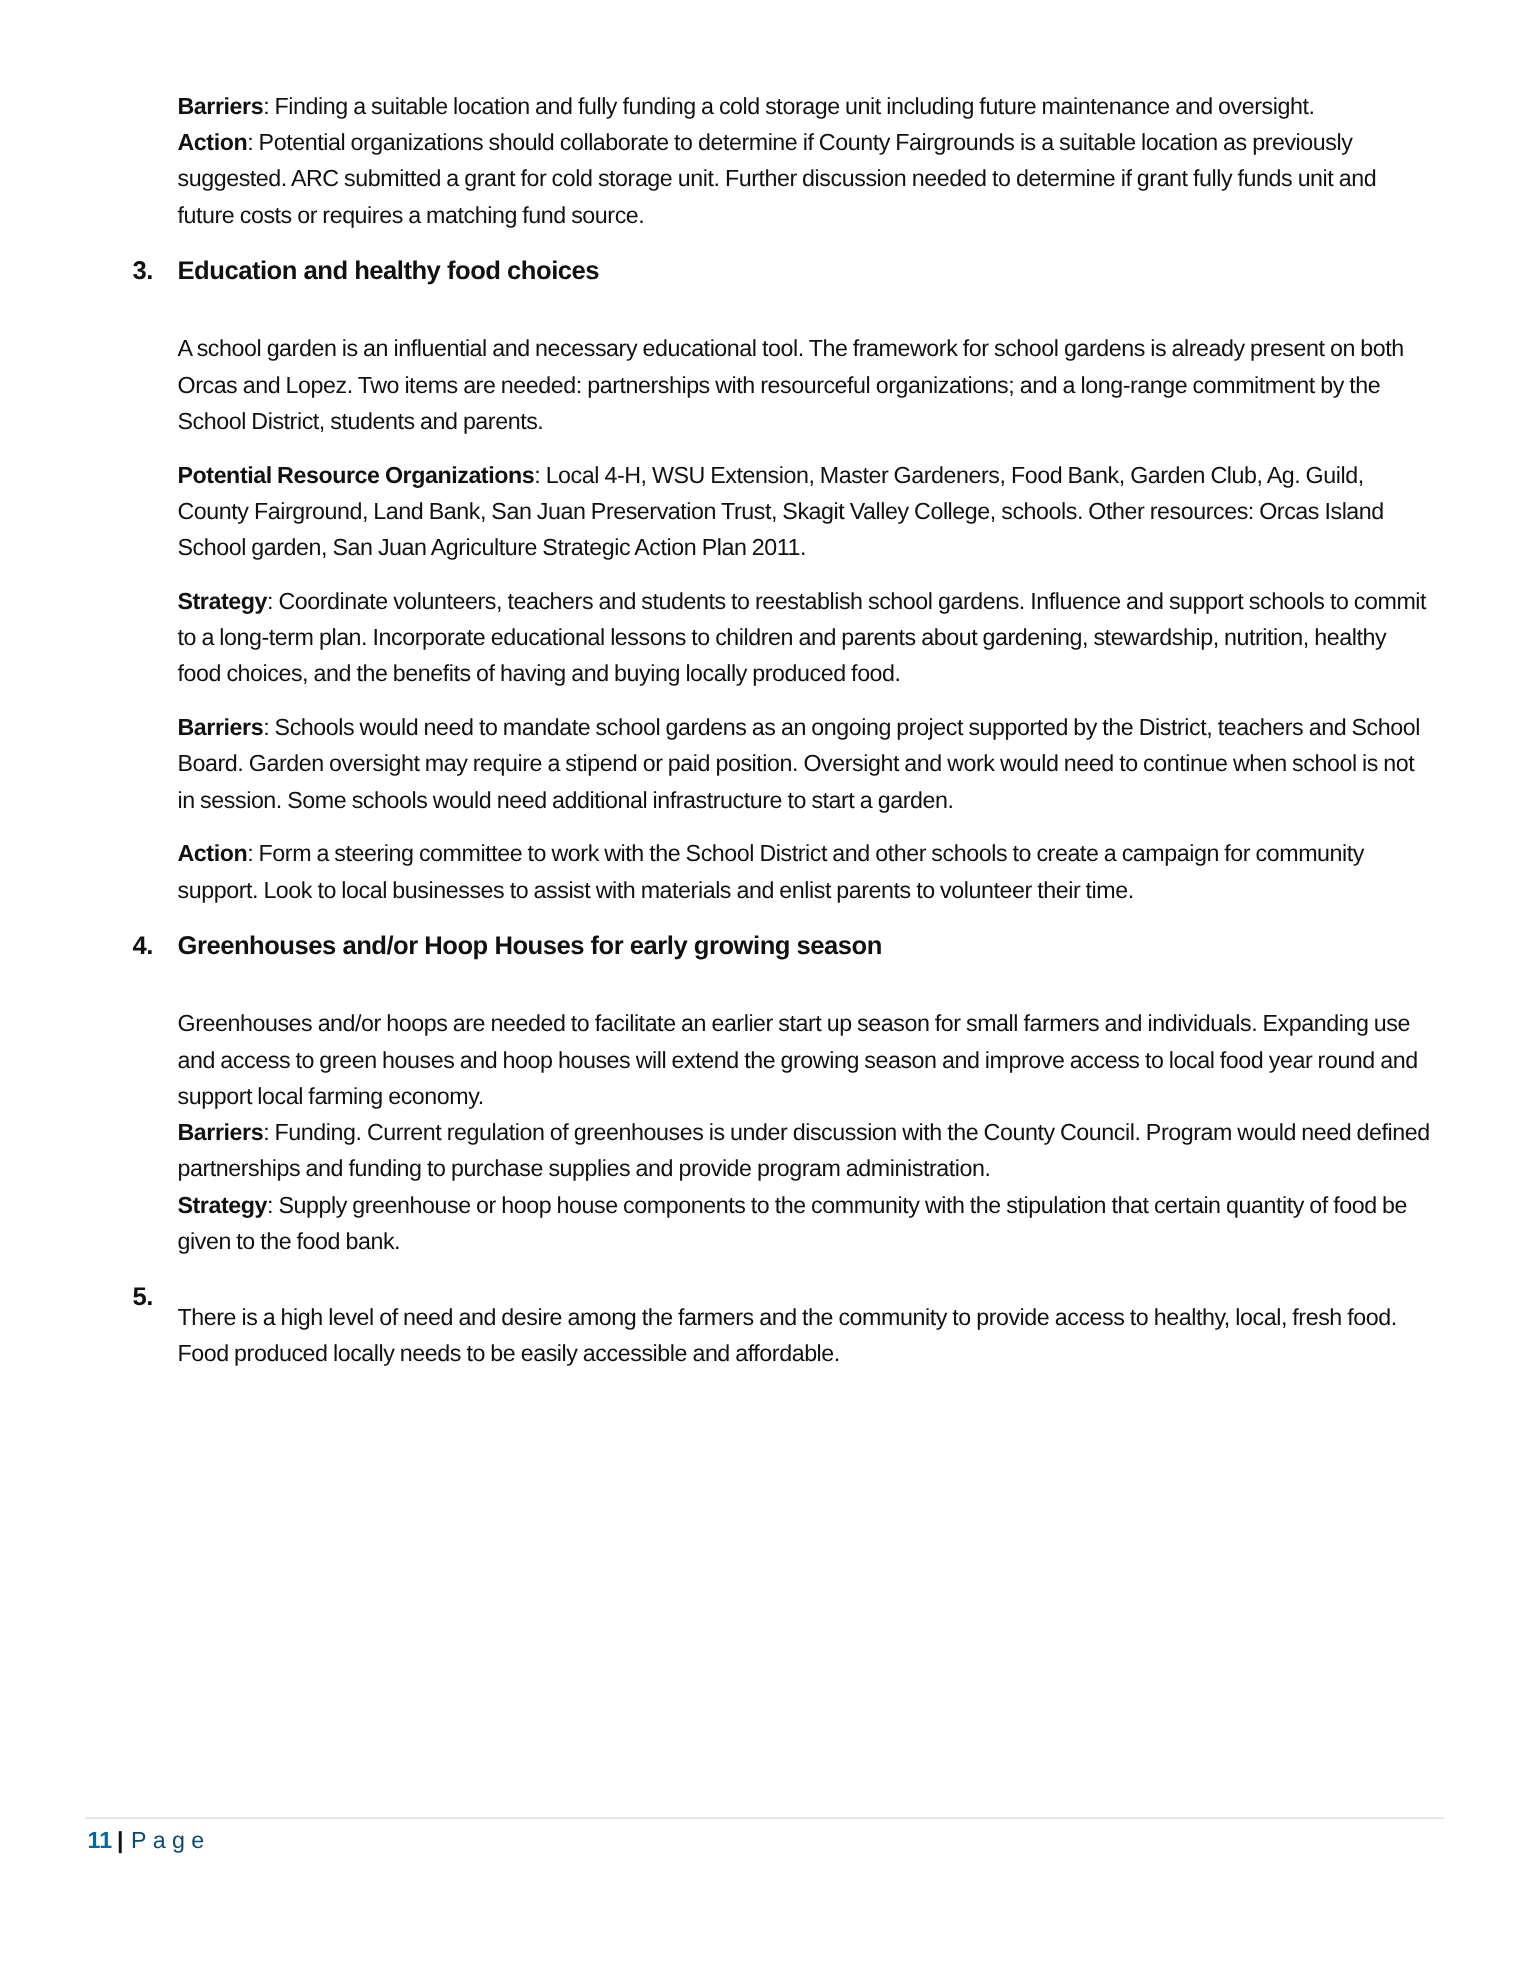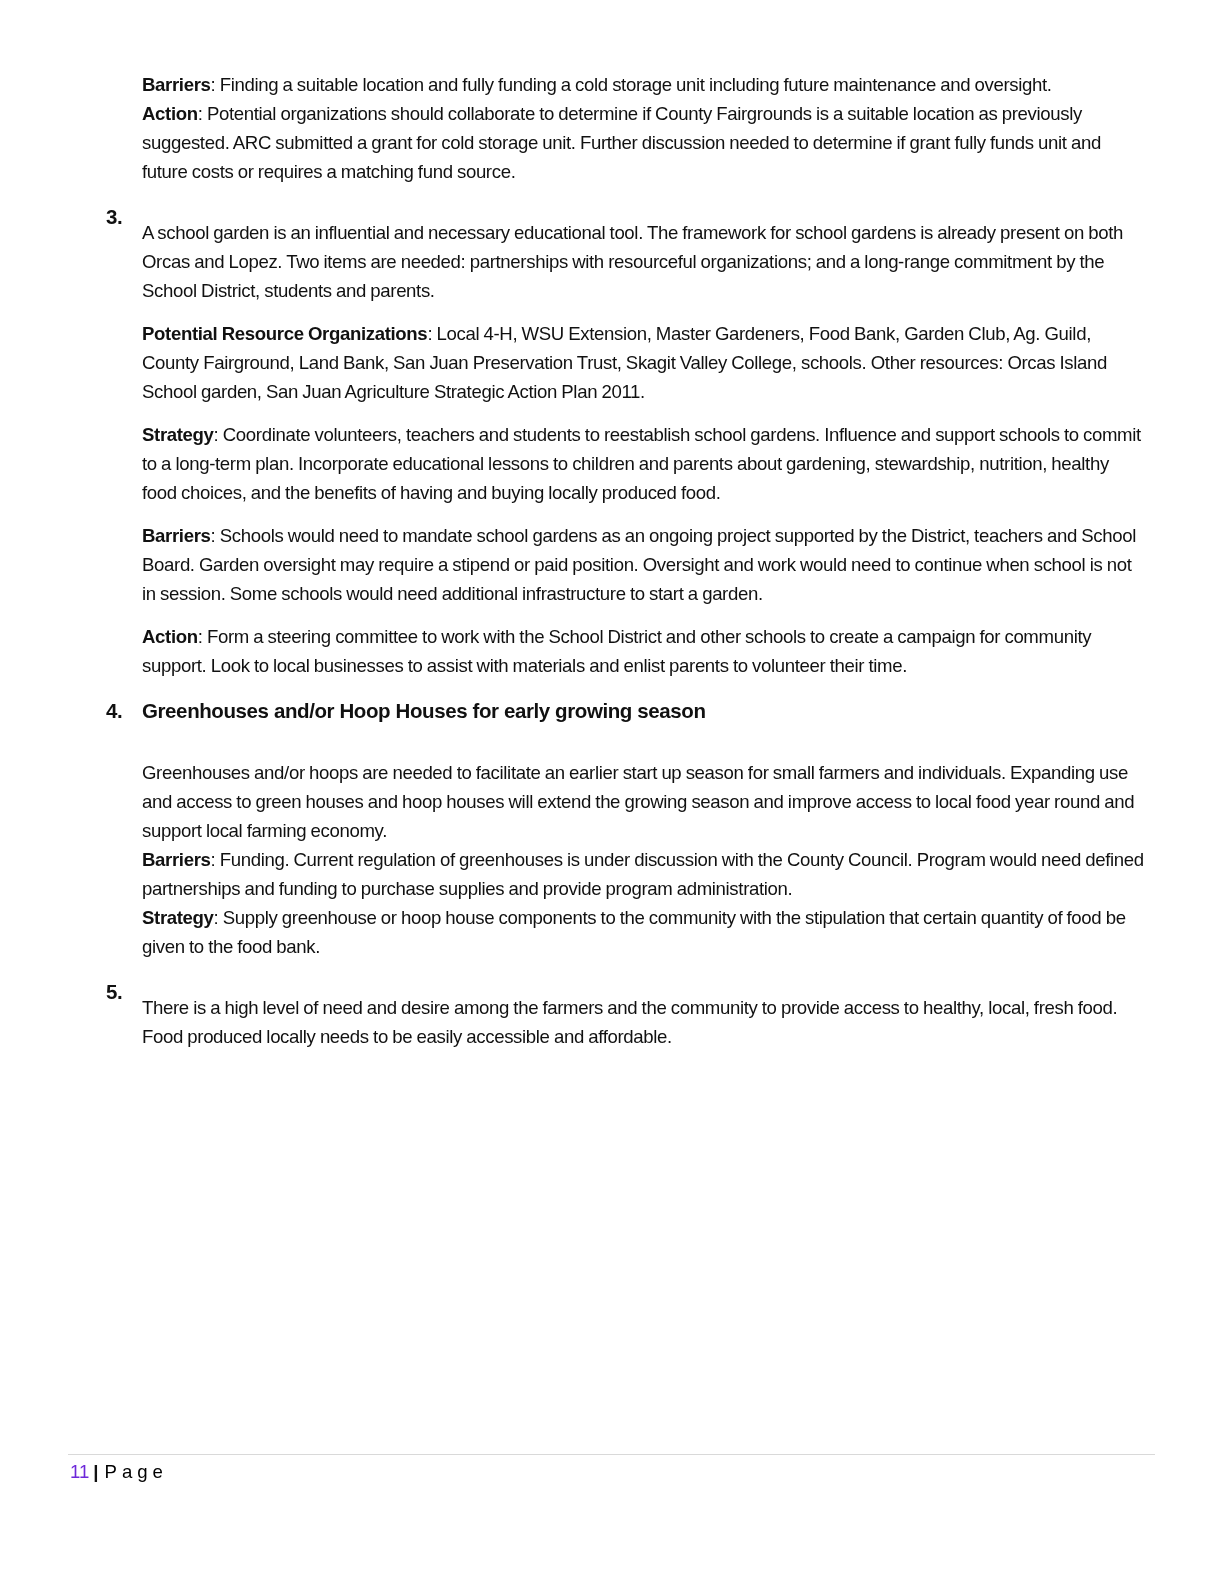--- a/index.html
+++ b/index.html
@@ -60,34 +60,34 @@
       height: 0;
       border-top: 1px solid #d9d9d9;
     }
     .footer {
       position: absolute;
       left: 70px;
       top: 1459px;
       font-size: 18.6px;
       line-height: 26px;
     }
-    .footer .pnum { font-weight: normal; color: #6d28d9; }
+    .footer .pnum { font-weight: bold; color: #0369a1; }
     .footer .sep { font-weight: bold; color: #111; margin: 0 6px 0 4px; }
-    .footer .pword { color: #000000; letter-spacing: 5px; }
+    .footer .pword { color: #0c4a6e; letter-spacing: 5px; }
   </style>
 </head>
 <body>
 
 <div class="page">
   <div class="content">
 
     <p><span class="lbl">Barriers</span><span>: Finding a suitable location and fully funding a cold storage unit including future maintenance and oversight.</span></p>
     <p class="gap-big"><span class="lbl">Action</span><span>: Potential organizations should collaborate to determine if County Fairgrounds is a suitable location as previously suggested.  ARC submitted a grant for cold storage unit.  Further discussion needed to determine if grant fully funds unit and future costs or requires a matching fund source.</span></p>
 
-    <div class="heading"><span class="num">3.</span></div>
+    <div class="heading"><span class="num">3.</span><span>Education and healthy food choices</span></div>
     <p>A school garden is an influential and necessary educational tool.  The framework for school gardens is already present on both Orcas and Lopez.  Two items are needed: partnerships with resourceful organizations; and a long-range commitment by the School District, students and parents.</p>
     <p class="gap-sm"><span class="lbl">Potential Resource Organizations</span><span>: Local 4-H, WSU Extension, Master Gardeners, Food Bank, Garden Club, Ag. Guild, County Fairground, Land Bank, San Juan Preservation Trust, Skagit Valley College, schools. Other resources: Orcas Island School garden, San Juan Agriculture Strategic Action Plan 2011.</span></p>
     <p class="gap-sm"><span class="lbl">Strategy</span><span>:  Coordinate volunteers, teachers and students to reestablish school gardens.  Influence and support schools to commit to a long-term plan. Incorporate educational lessons to children and parents about gardening, stewardship, nutrition, healthy food choices, and the benefits of having and buying locally produced food.</span></p>
     <p class="gap-sm"><span class="lbl">Barriers</span><span>: Schools would need to mandate school gardens as an ongoing project supported by the District, teachers and School Board.  Garden oversight may require a stipend or paid position. Oversight and work would need to continue when school is not in session.  Some schools would need additional infrastructure to start a garden.</span></p>
     <p class="gap-sm"><span class="lbl">Action</span><span>: Form a steering committee to work with the School District and other schools to create a campaign for community support. Look to local businesses to assist with materials and enlist parents to volunteer their time.</span></p>
 
     <div class="heading"><span class="num">4.</span><span>Greenhouses and/or Hoop Houses for early growing season</span></div>
     <p>Greenhouses and/or hoops are needed to facilitate an earlier start up season for small farmers and individuals. Expanding use and access to green houses and hoop houses will extend the growing season and improve access to local food year round and support local farming economy.</p>
     <p class="gap-big"><span class="lbl">Barriers</span><span>: Funding. Current regulation of greenhouses is under discussion with the County Council. Program would need defined partnerships and funding to purchase supplies and provide program administration.</span></p>
     <p class="gap-big"><span class="lbl">Strategy</span><span>: Supply greenhouse or hoop house components to the community with the stipulation that certain quantity of food be given to the food bank.</span></p>

